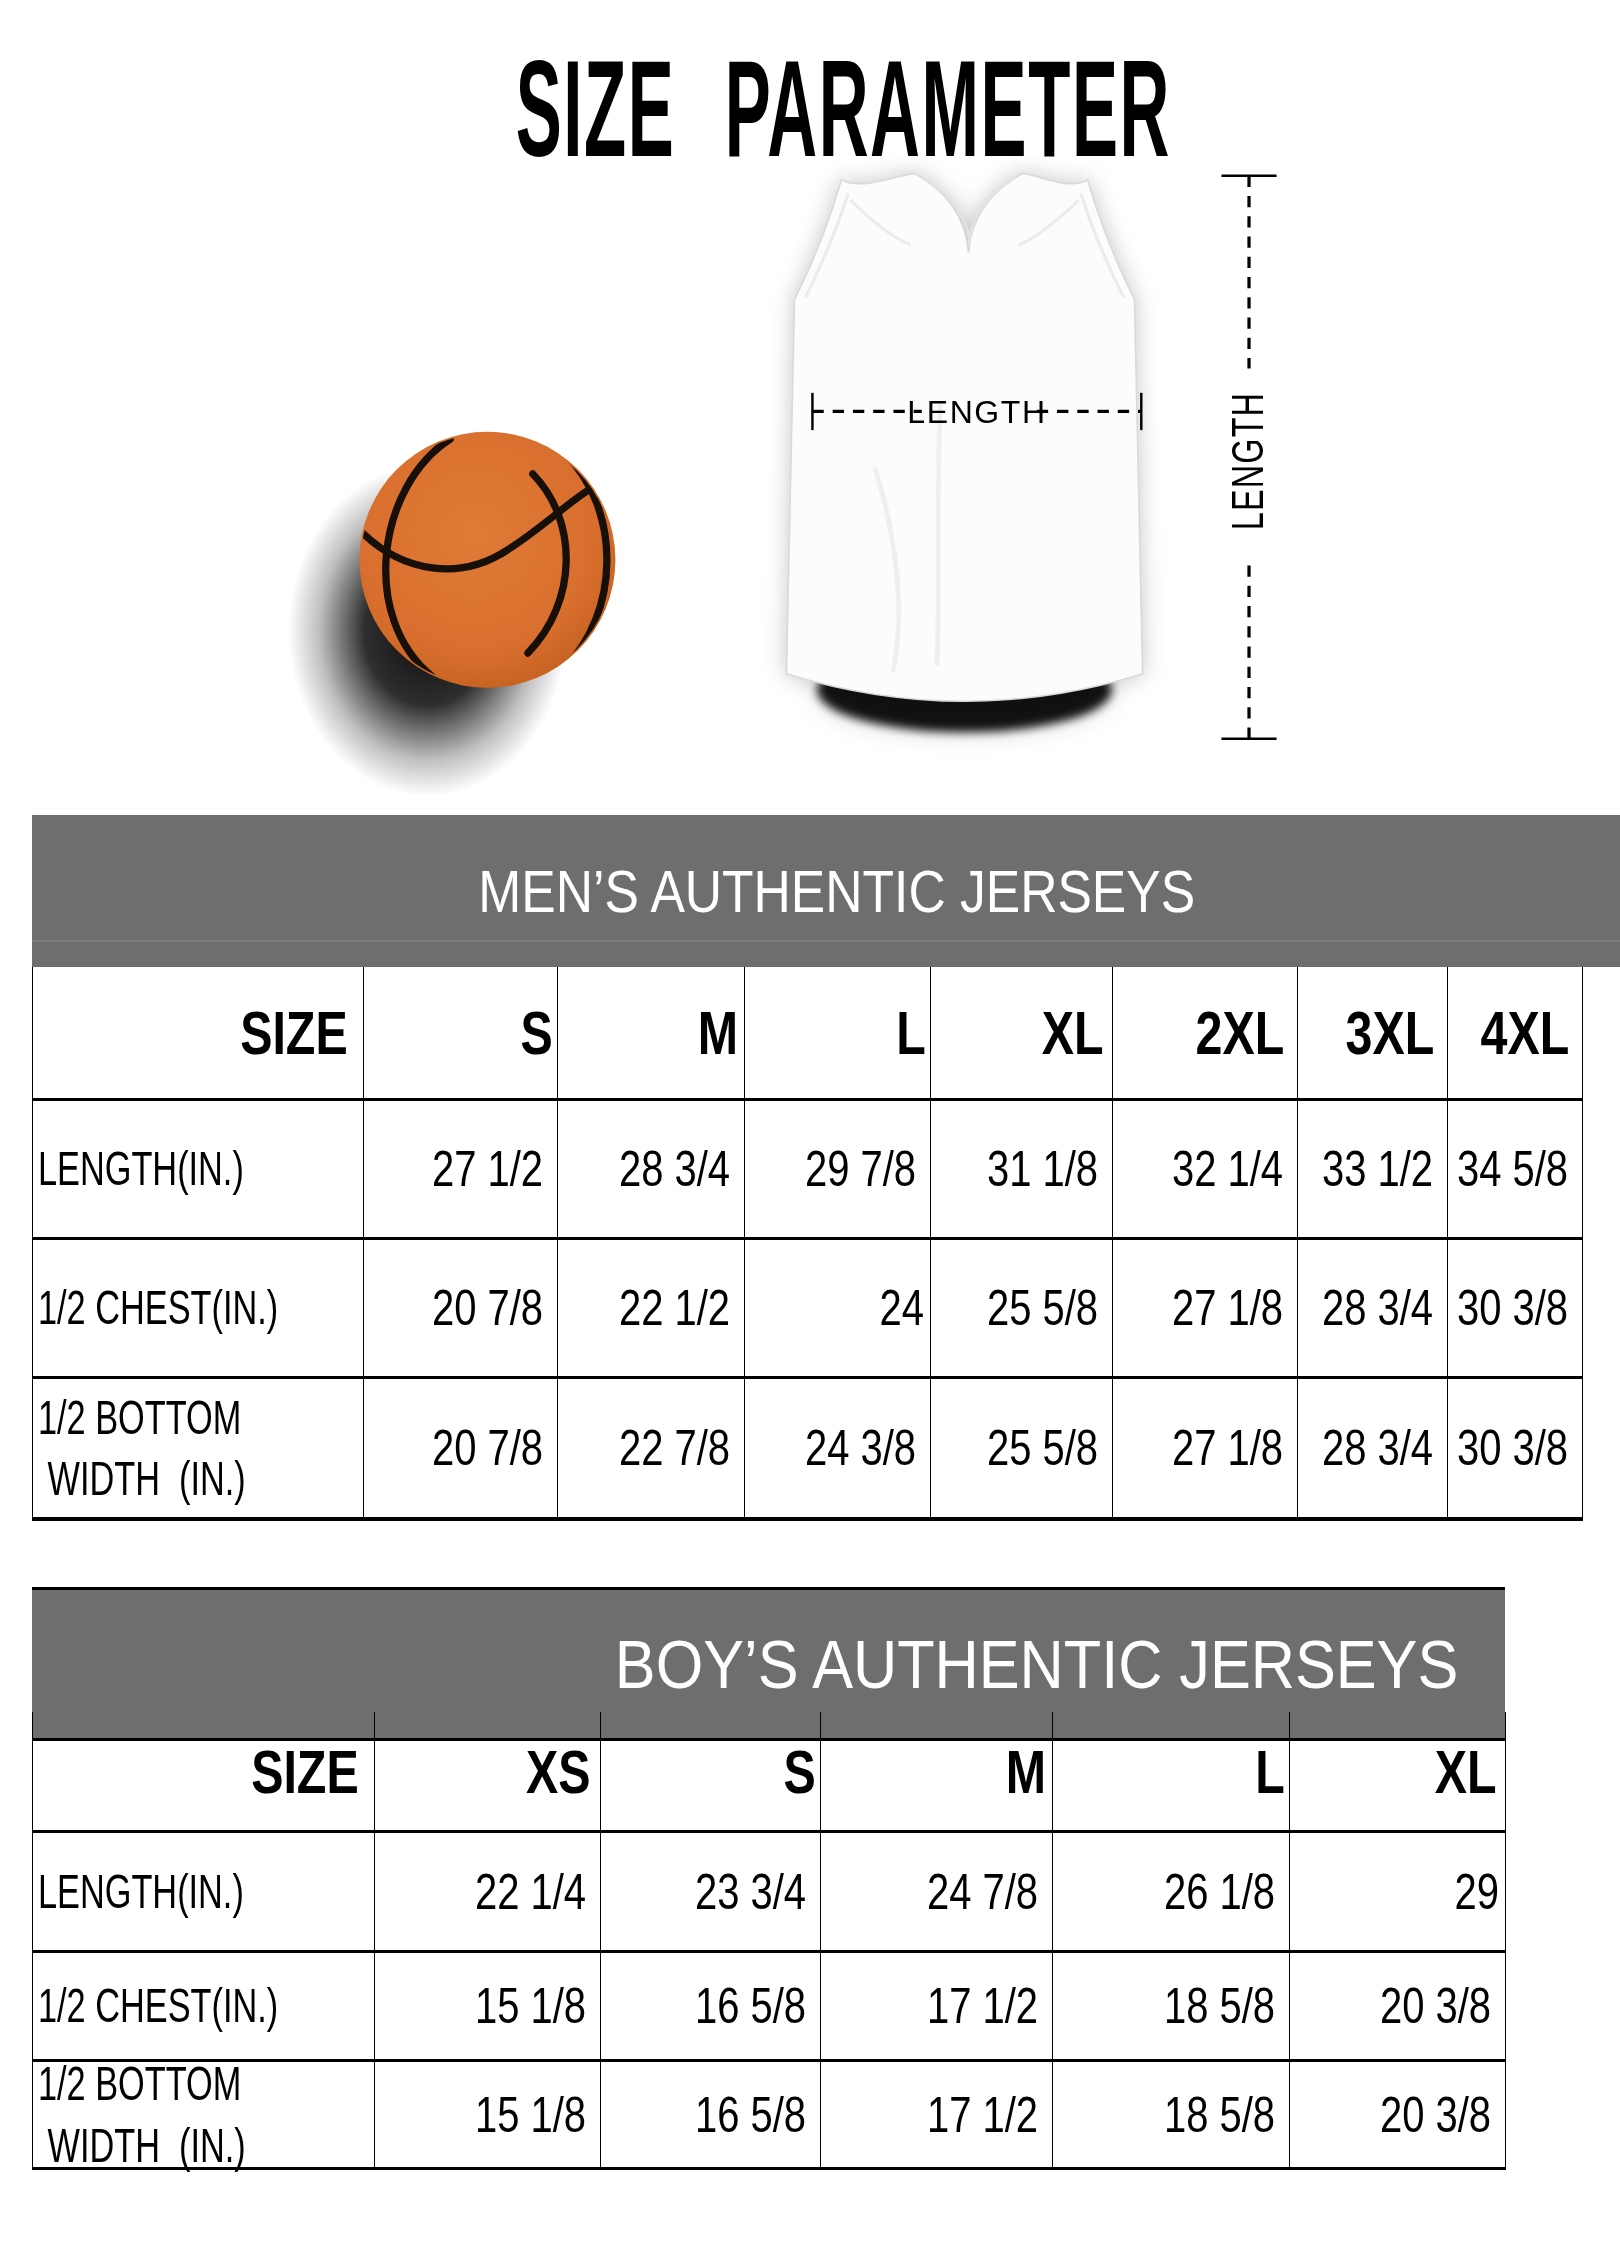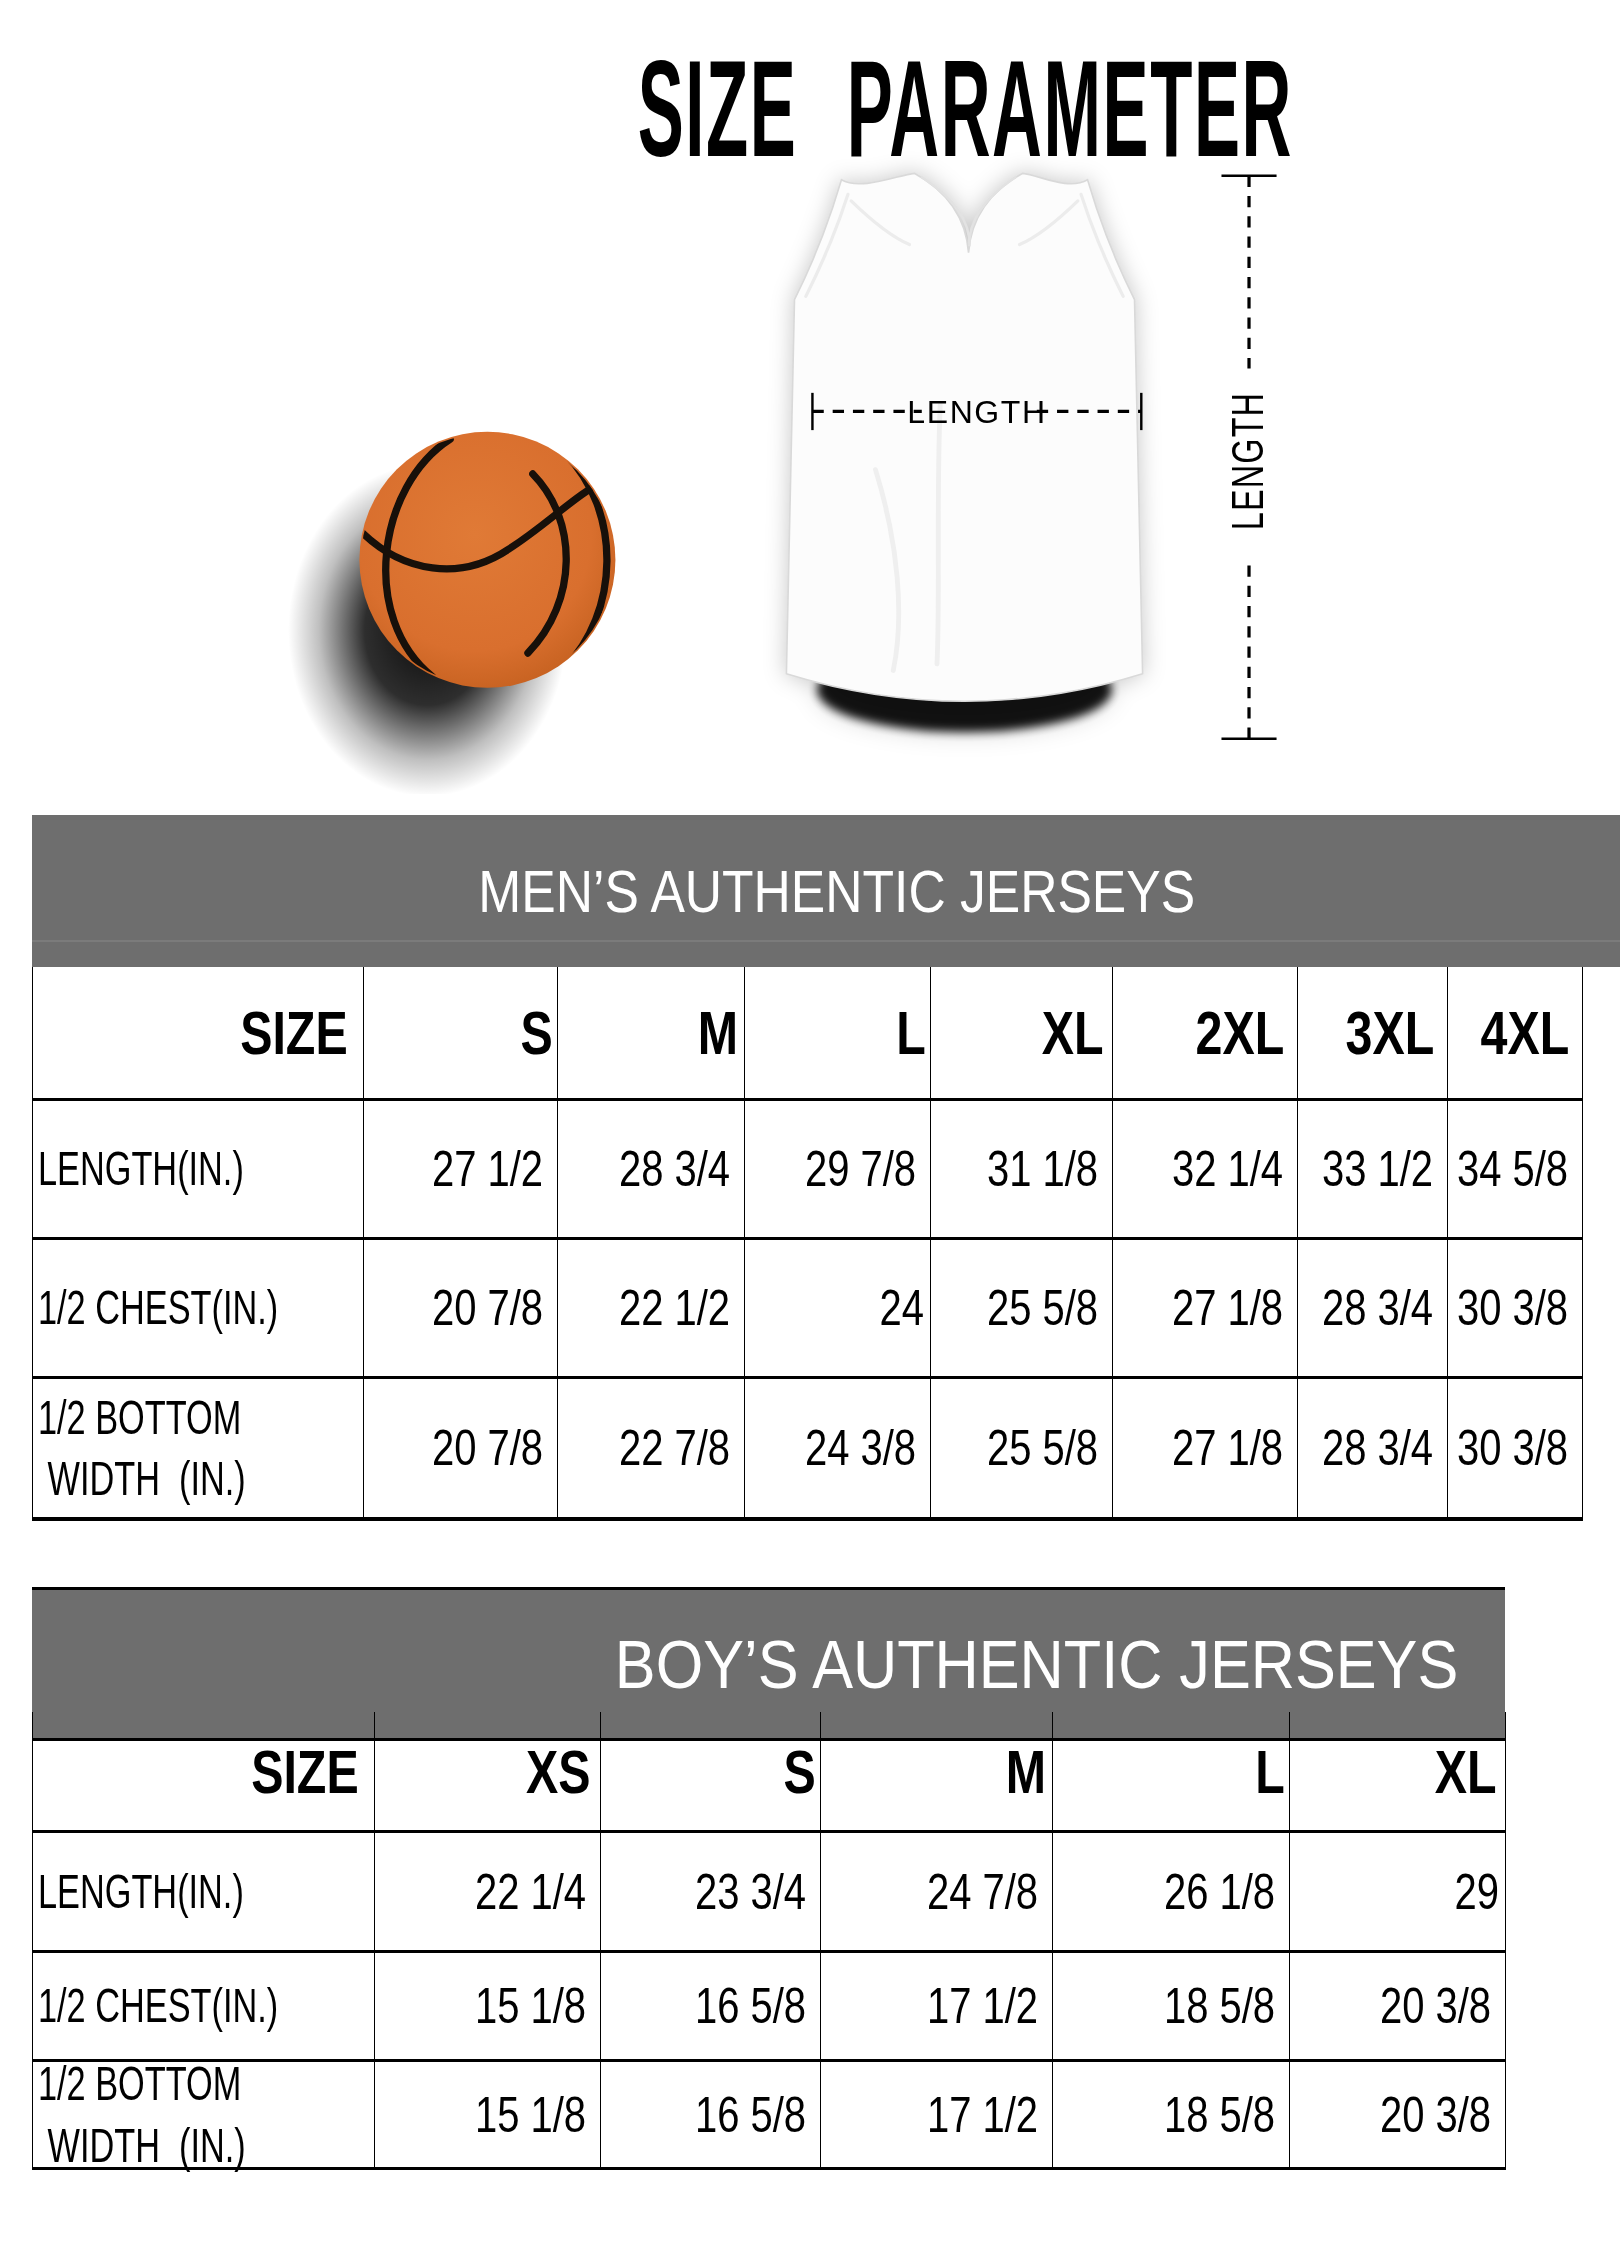--- a/index.html
+++ b/index.html
@@ -1,19 +1,19 @@
 <!DOCTYPE html>
 <html style="font-size:13px"><head>
 <meta charset="utf-8">
 <style>
   html,body{margin:0;padding:0;background:#ffffff;}
   .page{position:relative;width:1620px;height:2261px;background:#fff;overflow:hidden;
         font-family:"Liberation Sans", sans-serif;color:#000;}
   
-  .main-title{position:absolute;left:65px;top:39px;width:1556px;text-align:right;
+  .main-title{position:absolute;left:65px;top:39px;width:1556px;text-align:center;
               font-size:138px;line-height:1.0;font-weight:700;white-space:nowrap;text-decoration:underline;}
   .main-title .tx{display:inline-block;transform:scaleX(.5);transform-origin:center;
                   word-spacing:57px;letter-spacing:3.2px;}
   
   .ball-svg{position:absolute;left:288px;top:397px;}
   .jersey-svg{position:absolute;left:770px;top:162px;filter:drop-shadow(0 0 11.3px rgba(0,0,0,.22));}
   .annot-svg{position:absolute;left:0;top:0;}
   .chest-label{position:absolute;left:977px;top:412px;transform:translate(-50%,-50%);
                font-size:32px;letter-spacing:1.6px;white-space:nowrap;background:transparent;}
   .length-label{position:absolute;left:1248px;top:461px;transform:translate(-50%,-50%) rotate(-90deg);

